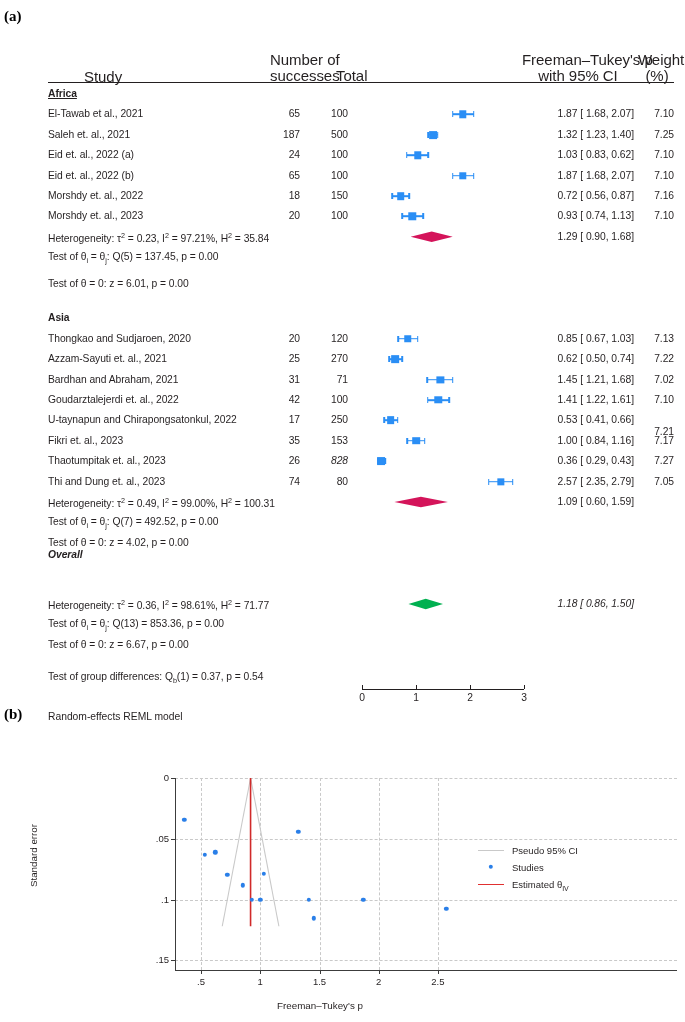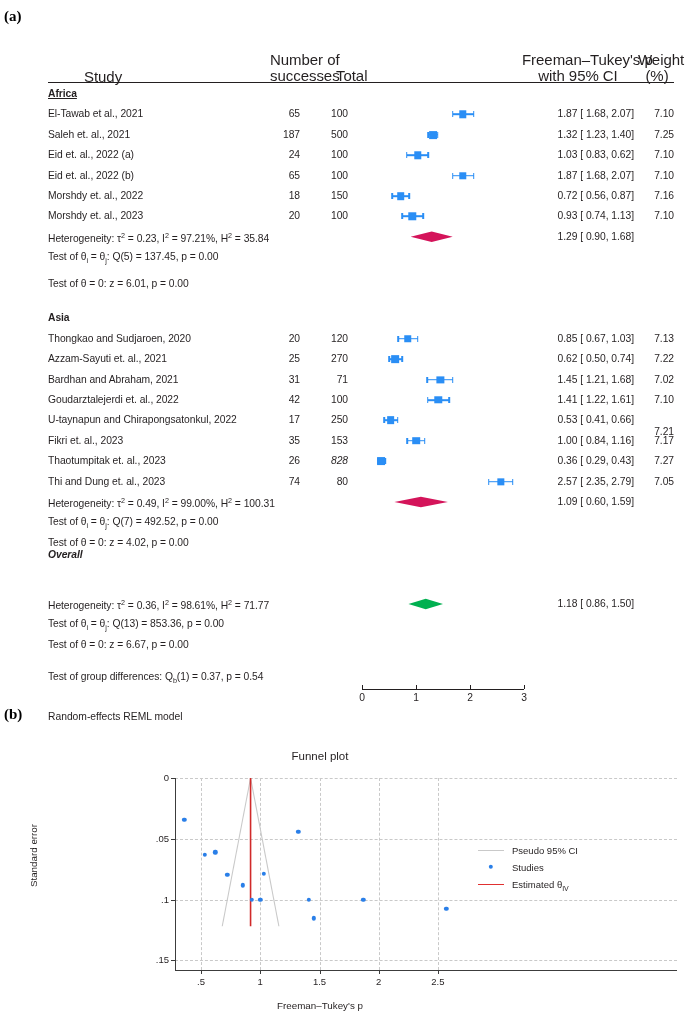--- a/index.html
+++ b/index.html
@@ -200,21 +200,21 @@
       <div class="fp-text col-succ" style="top: 437.6px;">74</div>
       <div class="fp-text col-total" style="top: 437.6px;">80</div>
       <div class="fp-text col-eff" style="top: 437.6px;">2.57 [ 2.35,  2.79]</div>
       <div class="fp-text col-wt" style="top: 437.6px;">7.05</div>
       <div class="fp-text col-study" style="top: 458px;">Heterogeneity: τ<sup>2</sup> = 0.49, I<sup>2</sup> = 99.00%, H<sup>2</sup> = 100.31</div>
       <div class="fp-text col-eff" style="top: 458px;">1.09 [ 0.60,  1.59]</div>
       <div class="fp-text col-study" style="top: 478.4px;">Test of θ<sub>i</sub> = θ<sub>j</sub>: Q(7) = 492.52, p = 0.00</div>
       <div class="fp-text col-study" style="top: 498.8px;">Test of θ = 0: z = 4.02, p = 0.00</div>
       <div class="fp-text bold col-study" style="top: 511px; font-style: italic;">Overall</div>
       <div class="fp-text col-study" style="top: 560px;">Heterogeneity: τ<sup>2</sup> = 0.36, I<sup>2</sup> = 98.61%, H<sup>2</sup> = 71.77</div>
-      <div class="fp-text col-eff" style="top: 560px;">1.18 [ 0.86,  1.50]</div>
+      <div class="fp-text col-eff" style="top: 560px; font-style: italic;">1.18 [ 0.86,  1.50]</div>
       <div class="fp-text col-study" style="top: 580.4px;">Test of θ<sub>i</sub> = θ<sub>j</sub>: Q(13) = 853.36, p = 0.00</div>
       <div class="fp-text col-study" style="top: 600.8px;">Test of θ = 0: z = 6.67, p = 0.00</div>
       <div class="fp-text col-study" style="top: 633.44px;">Test of group differences: Q<sub>b</sub>(1) = 0.37, p = 0.54</div>
       <div class="reml" style="top: 673.44px;">Random-effects REML model</div>
     </div>
   <div id="plotarea">
       <div class="ciline" style="left: 452.72px; width: 21.06px; top: 76.4px; background: rgb(42, 142, 245);"></div>
       <div class="cicap" style="left: 452.72px; top: 76.4px; background: rgb(42, 142, 245);"></div>
       <div class="cicap" style="left: 473.78px; top: 76.4px; background: rgb(42, 142, 245);"></div>
       <div class="marker" style="width: 7.44px; height: 7.44px; left: 462.98px; top: 76.4px; background: rgb(42, 142, 245);"></div>
@@ -285,21 +285,20 @@
       <div class="tick" style="left: 416px; top: 647.44px;"></div>
       <div class="ticklabel" style="left: 416px; top: 654.44px;">1</div>
       <div class="tick" style="left: 470px; top: 647.44px;"></div>
       <div class="ticklabel" style="left: 470px; top: 654.44px;">2</div>
       <div class="tick" style="left: 524px; top: 647.44px;"></div>
       <div class="ticklabel" style="left: 524px; top: 654.44px;">3</div>
     </div>
 </div>
 
 <div id="funnel">
-  <div id="funnel-title">Funnel plot</div>
   <div id="ylabel">Standard error</div>
   <div id="xlabel">Freeman–Tukey's p</div>
   <div id="funnel-canvas">
       <div class="grid-v" style="left: 201.057px; top: 48px; height: 192px;"></div>
       <div class="grid-v" style="left: 260.279px; top: 48px; height: 192px;"></div>
       <div class="grid-v" style="left: 319.5px; top: 48px; height: 192px;"></div>
       <div class="grid-v" style="left: 378.721px; top: 48px; height: 192px;"></div>
       <div class="grid-v" style="left: 437.943px; top: 48px; height: 192px;"></div>
       <div class="grid-h" style="left: 175px; top: 48px; width: 502px;"></div>
       <div class="grid-h" style="left: 175px; top: 108.759px; width: 502px;"></div>

